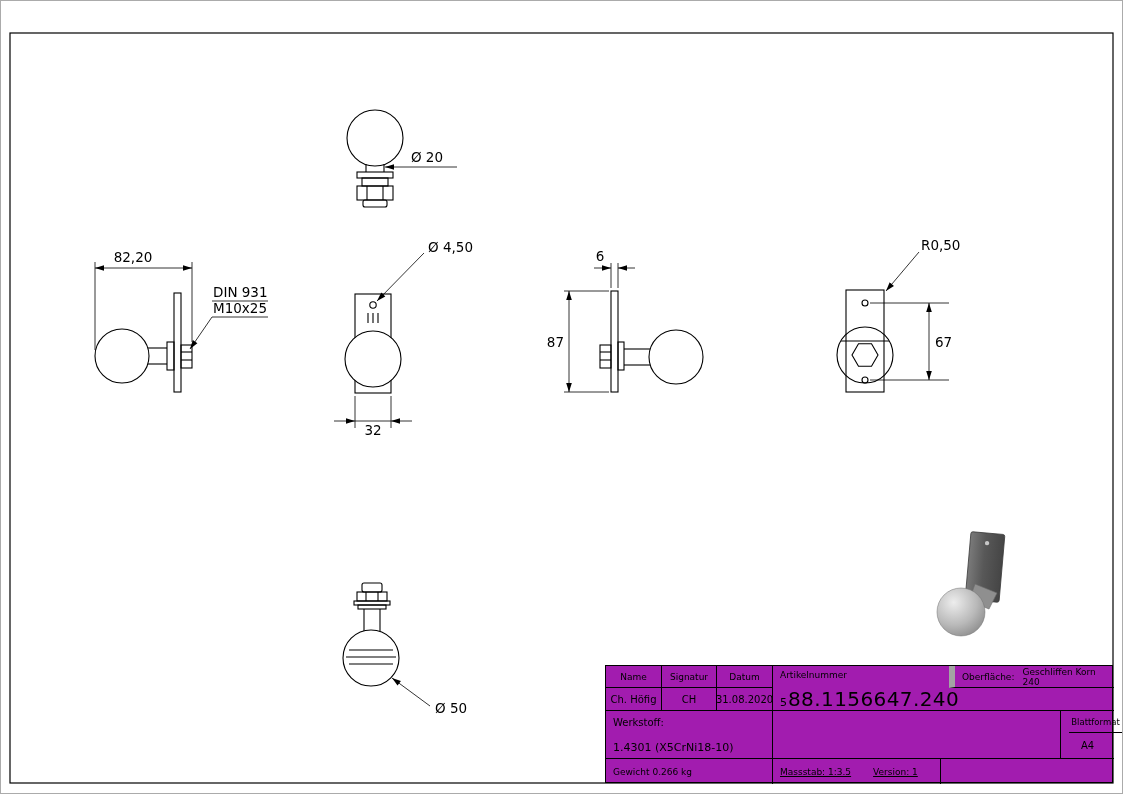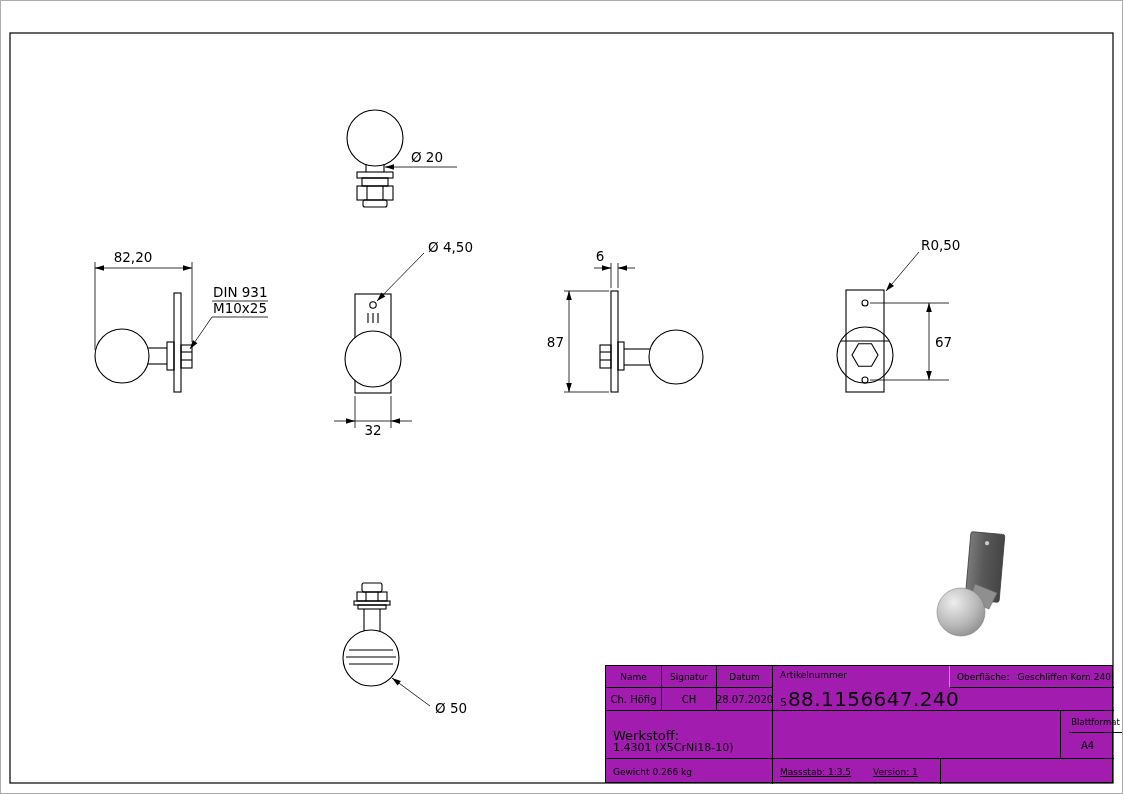--- a/index.html
+++ b/index.html
@@ -12,29 +12,29 @@
   .ln   { stroke:#000; stroke-width:1.1; fill:none; }
   .lnw  { stroke:#000; stroke-width:1.1; fill:#fff; }
   .thin { stroke:#000; stroke-width:0.8; fill:none; }
   .dim-text { font-family:"DejaVu Sans","Liberation Sans",sans-serif; font-size:13.5px; fill:#000; }
 
   
   .tb { position:absolute; left:605px; top:665px; width:508px; height:118px; border:1px solid #000; background:#a21caf; color:#000; }
   .cell { position:absolute; display:flex; align-items:center; font-size:9px; color:#000; }
   .br { border-right:1px solid #000; }
   .bb { border-bottom:1px solid #000; }
-  .bl { border-left:1px solid #a3a3a3;align-items:center; }
+  .bl { border-left:6px solid #a3a3a3;align-items:center; }
   .ctr { justify-content:center; }
   .val { font-size:10px; }
   .pl { padding-left:7px; }
   .artnr-label { position:absolute; left:7px; top:4px; font-size:9px; }
   .artnr-row { position:absolute; left:7px; top:20px; height:25px; display:flex; align-items:flex-end; padding-bottom:2px; }
   .artnr-prefix { font-size:11px; line-height:1; margin:0 1px 1px 0; }
   .artnr-big { font-size:20px; line-height:1.02; letter-spacing:0.4px; }
-  .wk-label { position:absolute; left:7px; top:6px; font-size:13px;margin-top:11px; }
+  .wk-label { position:absolute; left:7px; top:6px; font-size:10px; }
   .wk-value { position:absolute; left:7px; top:30px; font-size:11px; }
   .bf { font-size:8.5px; }
   .a4 { font-size:10px;text-align:right; }
   .gap22 { gap:22px;text-decoration:underline; }
   .gap8 { gap:8px; }
 </style>
 </head>
 <body>
 
 <div class="sheet"></div>
@@ -181,21 +181,21 @@
 </svg>
 
 <div class="tb">
 
   <div class="cell ctr br bb" style="left:0;top:0;width:56px;height:22px;">Name</div>
   <div class="cell ctr br bb" style="left:56px;top:0;width:55px;height:22px;">Signatur</div>
   <div class="cell ctr br bb" style="left:111px;top:0;width:56px;height:22px;">Datum</div>
 
   <div class="cell ctr br bb val" style="left:0;top:22px;width:56px;height:23px;">Ch. Höfig</div>
   <div class="cell ctr br bb val" style="left:56px;top:22px;width:55px;height:23px;">CH</div>
-  <div class="cell ctr br bb val" style="left:111px;top:22px;width:56px;height:23px;">28.07.2020</div>
+  <div class="cell ctr br bb val" style="left:111px;top:22px;width:56px;height:23px;">31.08.2020</div>
 
   <div class="cell bb" style="left:167px;top:0;width:341px;height:45px;align-items:stretch;">
     <span class="artnr-label">Artikelnummer</span>
     <div class="cell bl bb pl gap8" style="left:176px;top:0;width:165px;height:22px;">
       <span>Oberfläche:</span>
       <span>Geschliffen Korn 240</span>
     </div>
     <div class="artnr-row">
       <span class="artnr-prefix">5</span>
       <span class="artnr-big">88.1156647.240</span>

